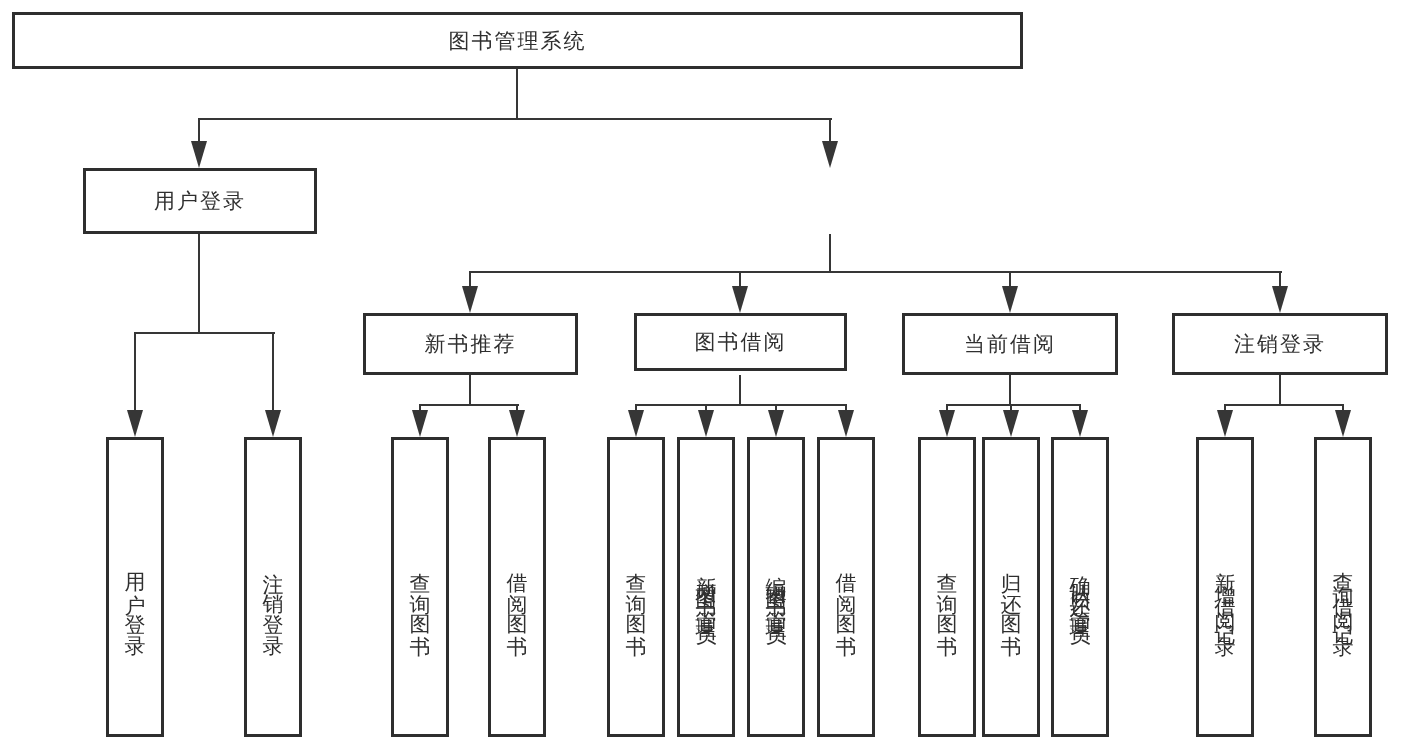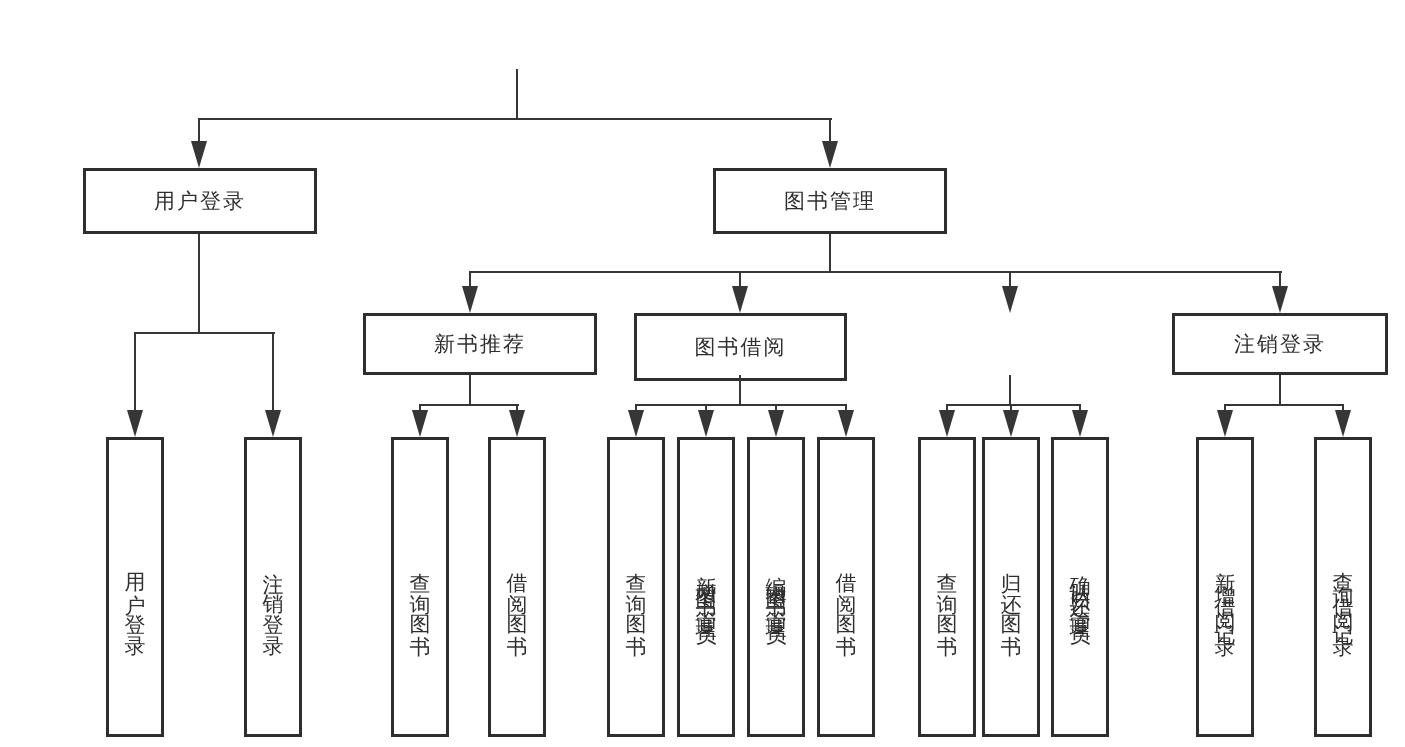--- a/index.html
+++ b/index.html
@@ -66,51 +66,52 @@
     letter-spacing: 0.5px;
     z-index: 10;
     white-space: nowrap;
   }
 </style>
 </head>
 <body>
 
 <div id="stage">
 
+  <div class="box" style="left:12px; top:12px; width:1011px; height:57px;">图书管理系统</div>
 
   <div class="vline" style="left:516px; top:69px; height:50px;"></div>
   <div class="hline" style="left:198px; top:118px; width:634px;"></div>
   <div class="vline" style="left:198px; top:118px; height:28px;"></div>
   <div class="head" style="left:191px; top:141px;"></div>
   <div class="vline" style="left:829px; top:118px; height:28px;"></div>
   <div class="head" style="left:822px; top:141px;"></div>
 
   <div class="box" style="left:83px; top:168px; width:234px; height:66px;">用户登录</div>
-  <div class="box" style="left:713px; top:168px; width:234px; height:66px;">图书管理</div>
 
   <div class="vline" style="left:198px; top:234px; height:100px;"></div>
   <div class="hline" style="left:134px; top:332px; width:141px;"></div>
   <div class="vline" style="left:134px; top:332px; height:82px;"></div>
   <div class="head" style="left:127px; top:410px;"></div>
   <div class="vline" style="left:272px; top:332px; height:82px;"></div>
   <div class="head" style="left:265px; top:410px;"></div>
 
   <div class="vline" style="left:829px; top:234px; height:39px;"></div>
   <div class="hline" style="left:469px; top:271px; width:813px;"></div>
   <div class="vline" style="left:469px; top:271px; height:18px;"></div>
   <div class="head" style="left:462px; top:286px;"></div>
   <div class="vline" style="left:739px; top:271px; height:18px;"></div>
   <div class="head" style="left:732px; top:286px;"></div>
   <div class="vline" style="left:1009px; top:271px; height:18px;"></div>
   <div class="head" style="left:1002px; top:286px;"></div>
   <div class="vline" style="left:1279px; top:271px; height:18px;"></div>
   <div class="head" style="left:1272px; top:286px;"></div>
 
-  <div class="box" style="left:363px; top:313px; width:234px; height:62px;">新书推荐</div>
-  <div class="box" style="left:634px; top:313px; width:213px; height:68px;">图书借阅</div>
+  <div class="box" style="left:363px; top:313px; width:215px; height:62px;">新书推荐</div>
+  <div class="box" style="left:634px; top:313px; width:213px; height:58px;">图书借阅</div>
+  <div class="box" style="left:902px; top:313px; width:216px; height:62px;">当前借阅</div>
   <div class="box" style="left:1172px; top:313px; width:216px; height:62px;">注销登录</div>
 
   <div class="vline" style="left:469px; top:375px; height:31px;"></div>
   <div class="hline" style="left:419px; top:404px; width:100px;"></div>
   <div class="vline" style="left:419px; top:404px; height:12px;"></div>
   <div class="head" style="left:412px; top:410px;"></div>
   <div class="vline" style="left:516px; top:404px; height:12px;"></div>
   <div class="head" style="left:509px; top:410px;"></div>
 
   <div class="vline" style="left:739px; top:375px; height:31px;"></div>

